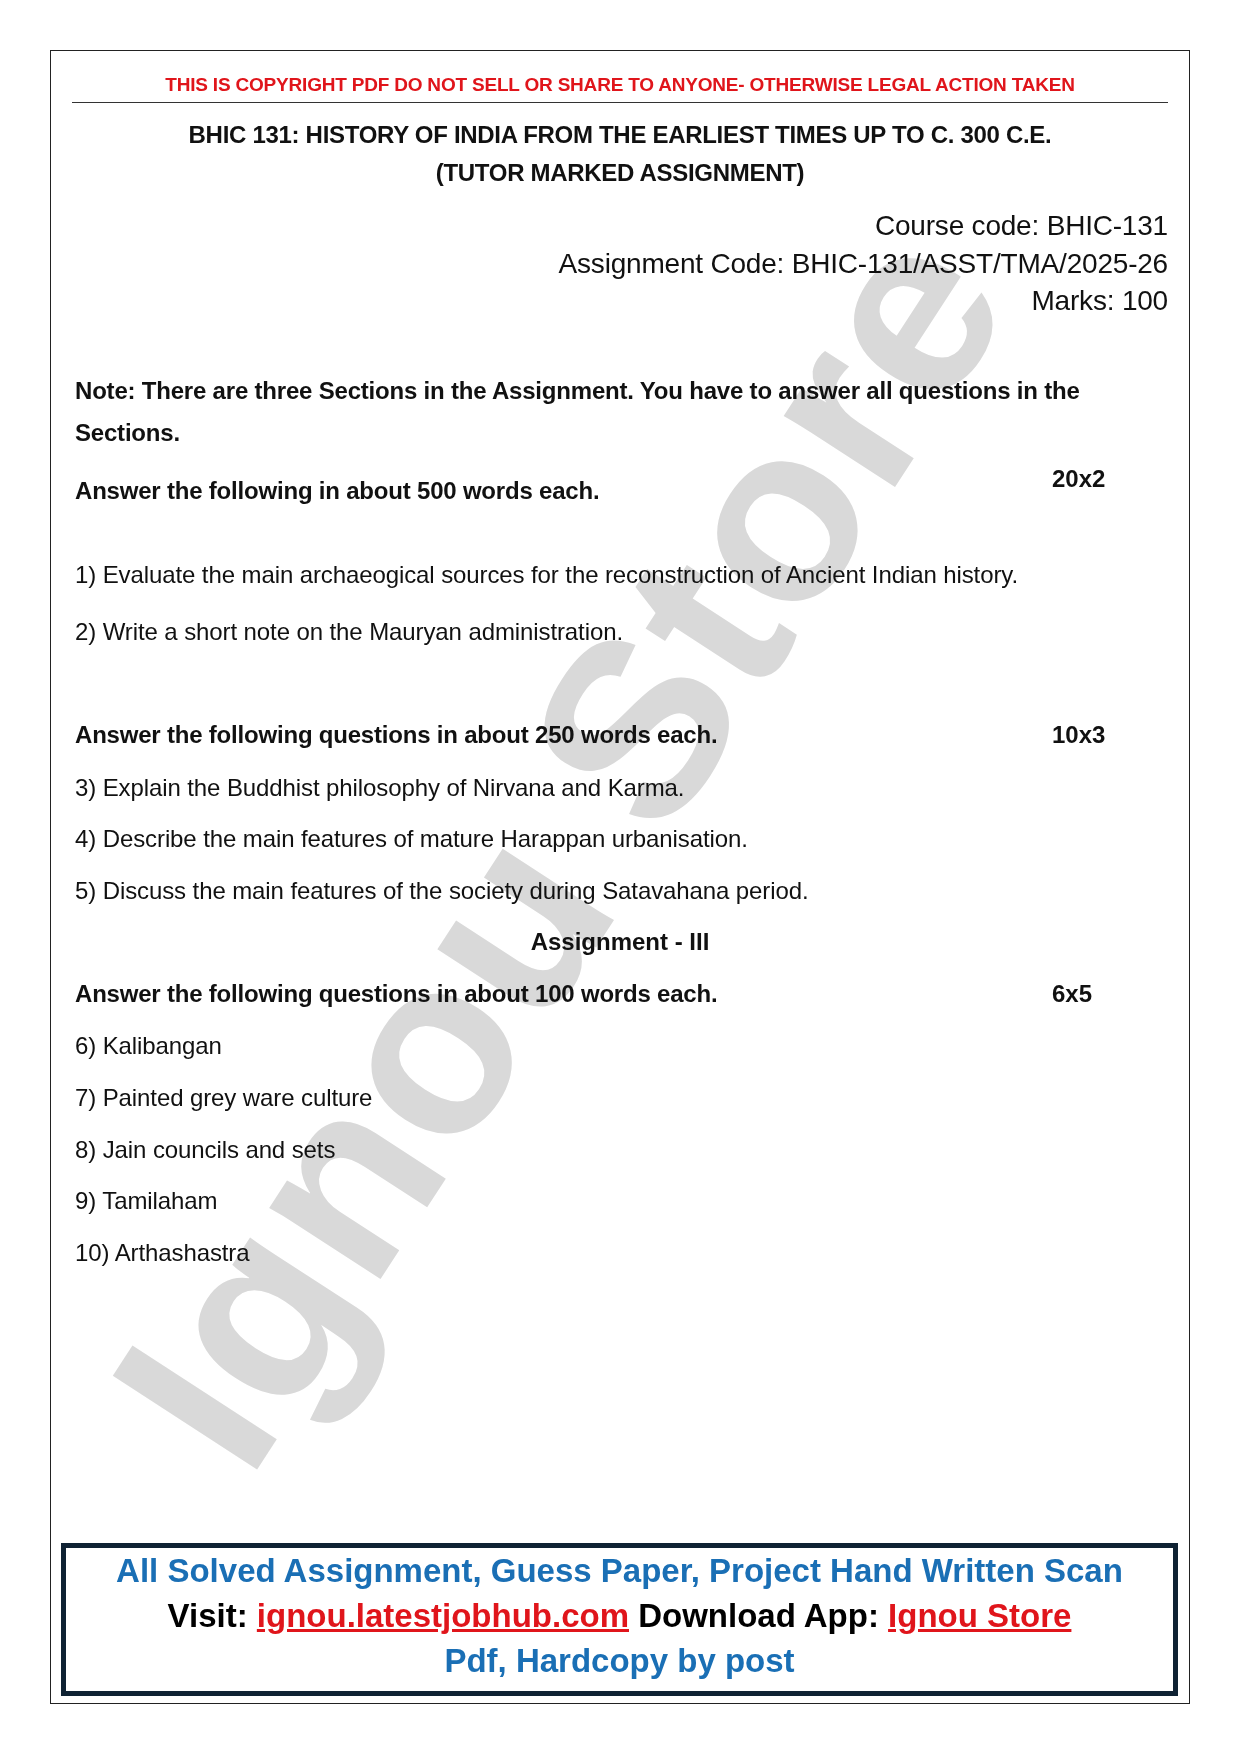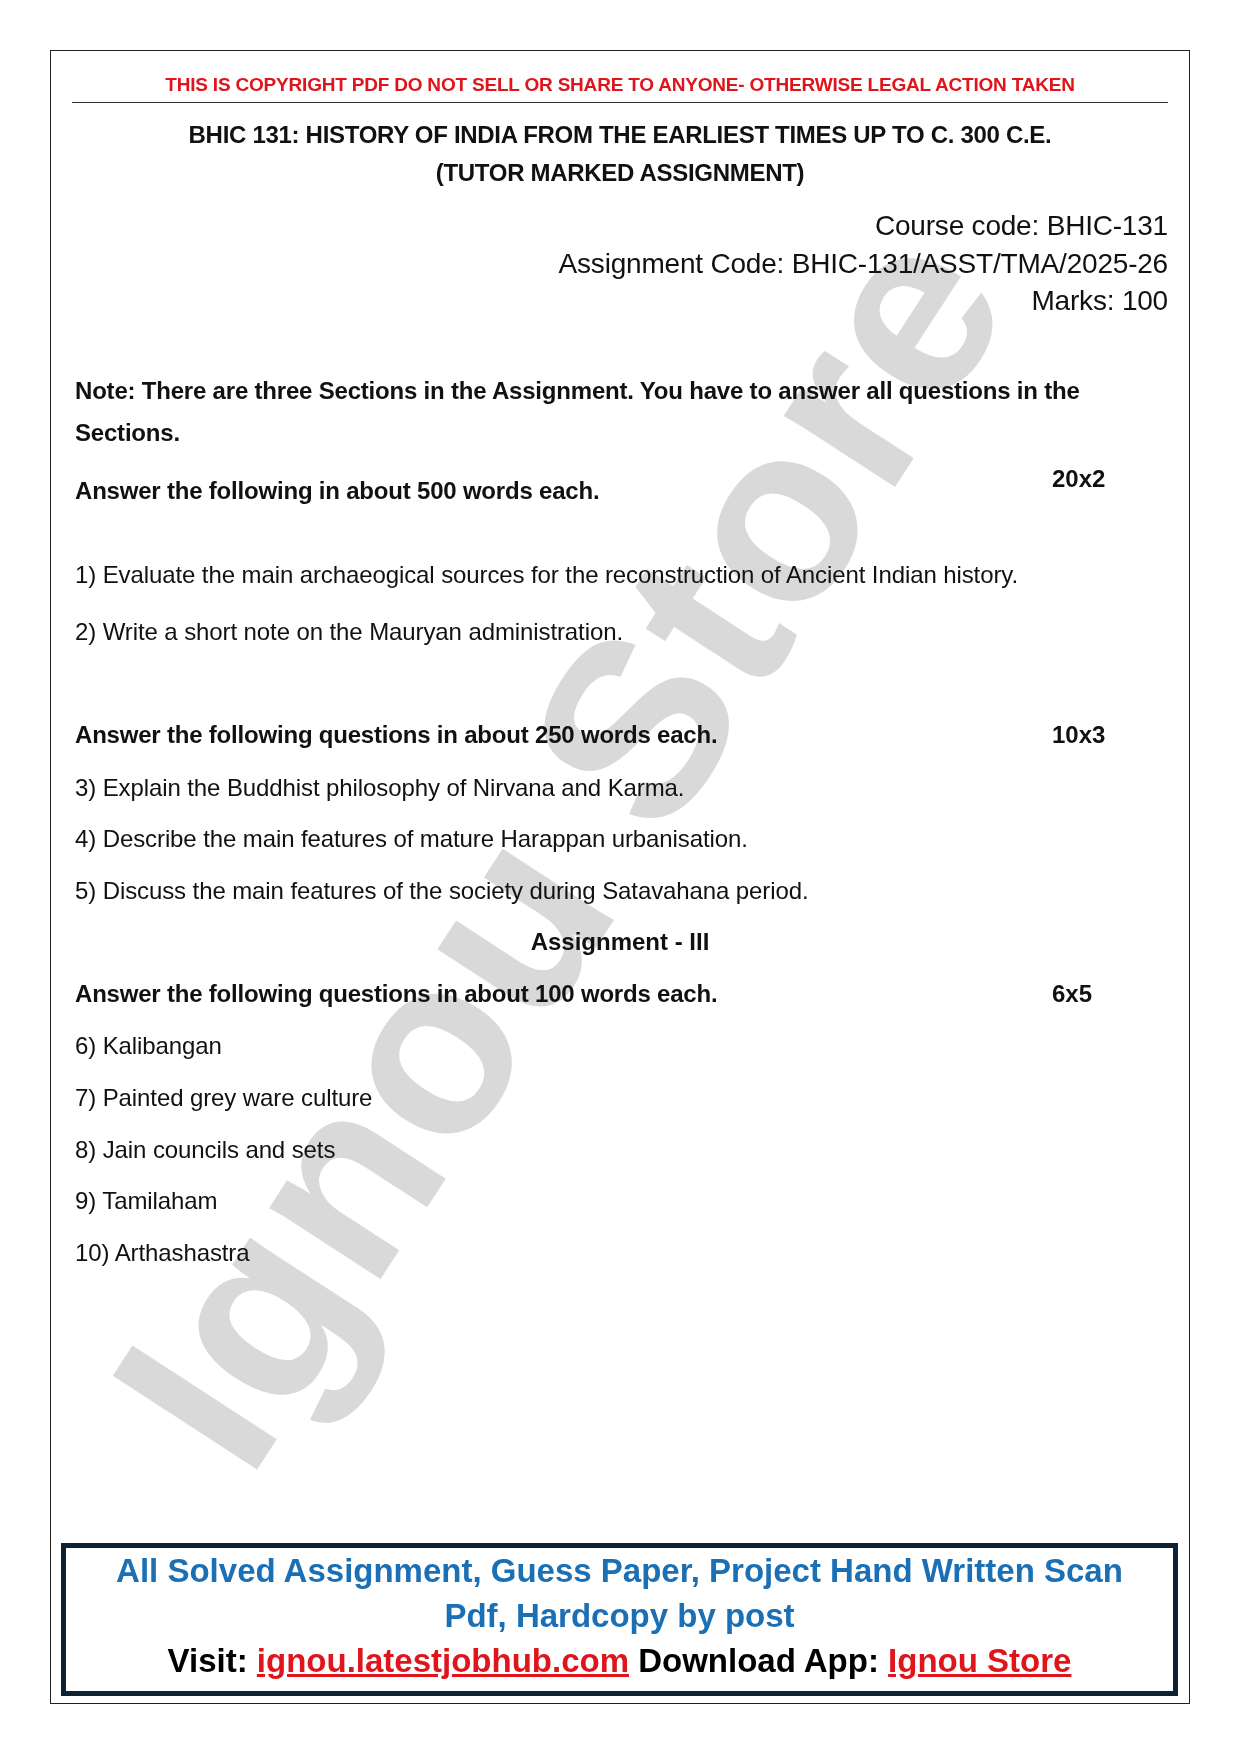--- a/index.html
+++ b/index.html
@@ -184,19 +184,19 @@
   <div class="instruction" style="top:980px;">Answer the following questions in about 100 words each.</div>
   <div class="marks" style="top:980px;text-align:right;">6x5</div>
   <div class="question" style="top:1025px;">6) Kalibangan</div>
   <div class="question" style="top:1077px;">7) Painted grey ware culture</div>
   <div class="question" style="top:1129px;">8) Jain councils and sets</div>
   <div class="question" style="top:1180px;">9) Tamilaham</div>
   <div class="question" style="top:1232px;">10) Arthashastra</div>
 
   <div class="footer-box">
     <div class="footer-line footer-blue" style="margin-top:0px;">All Solved Assignment, Guess Paper, Project Hand Written Scan</div>
-    <div class="footer-line footer-blue">Pdf, Hardcopy by post</div>
     <div class="footer-line footer-black">
       <span>Visit: </span><span class="footer-link">ignou.latestjobhub.com</span><span> Download App: </span><span class="footer-link">Ignou Store</span>
     </div>
+    <div class="footer-line footer-blue">Pdf, Hardcopy by post</div>
   </div>
 
 </div>
 
 </body></html>

